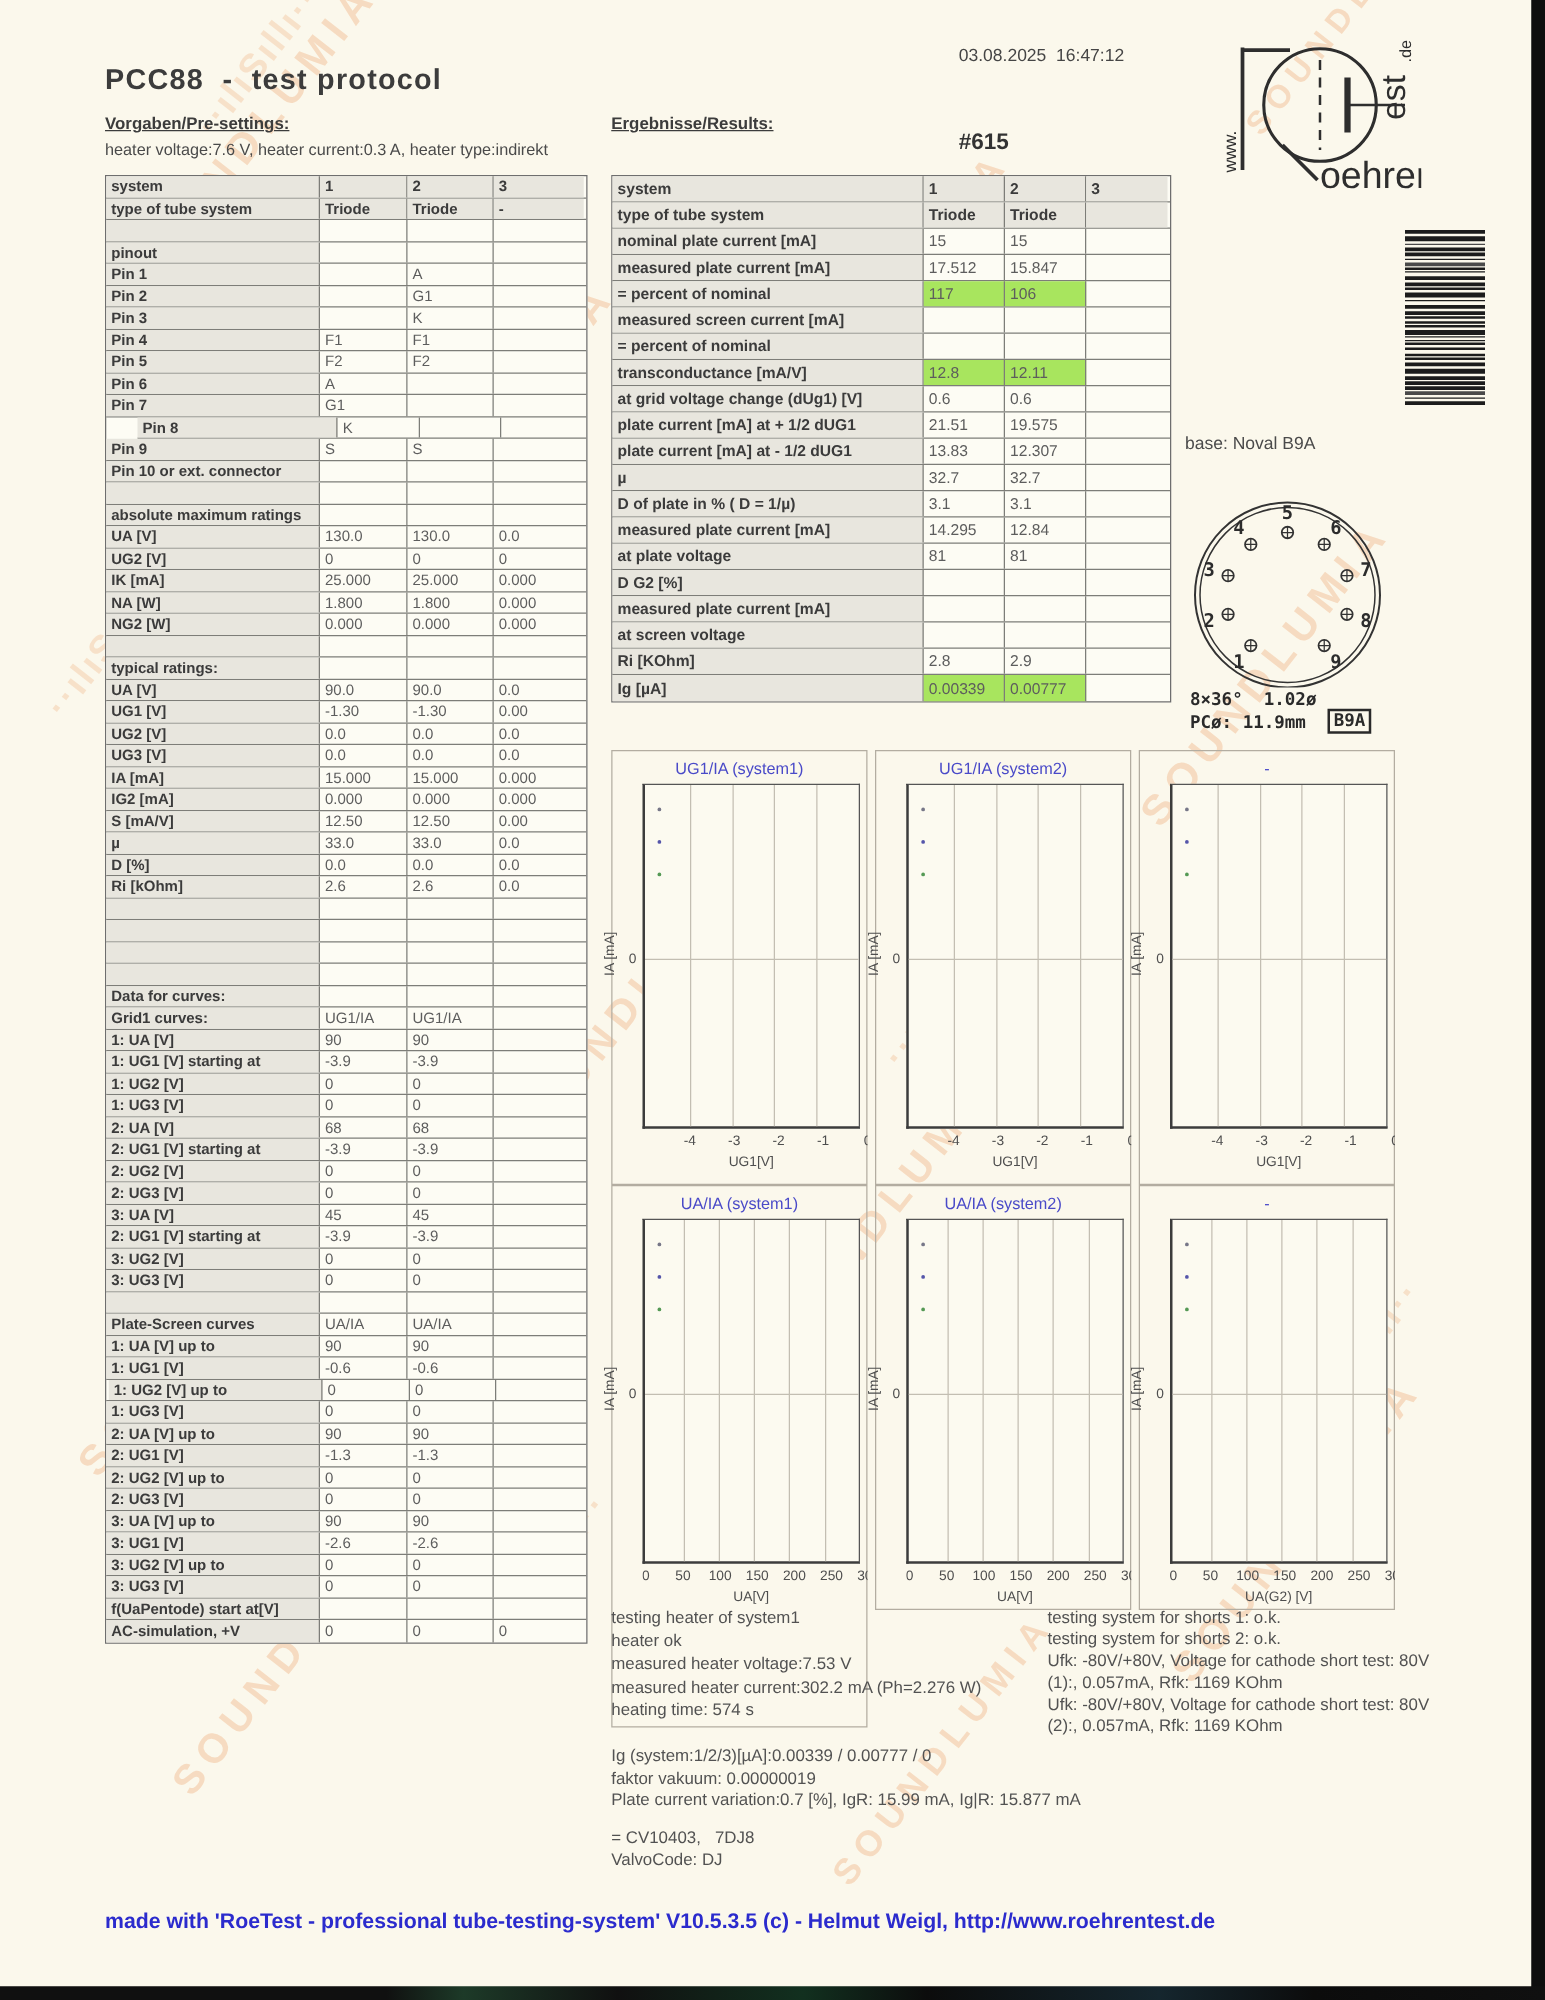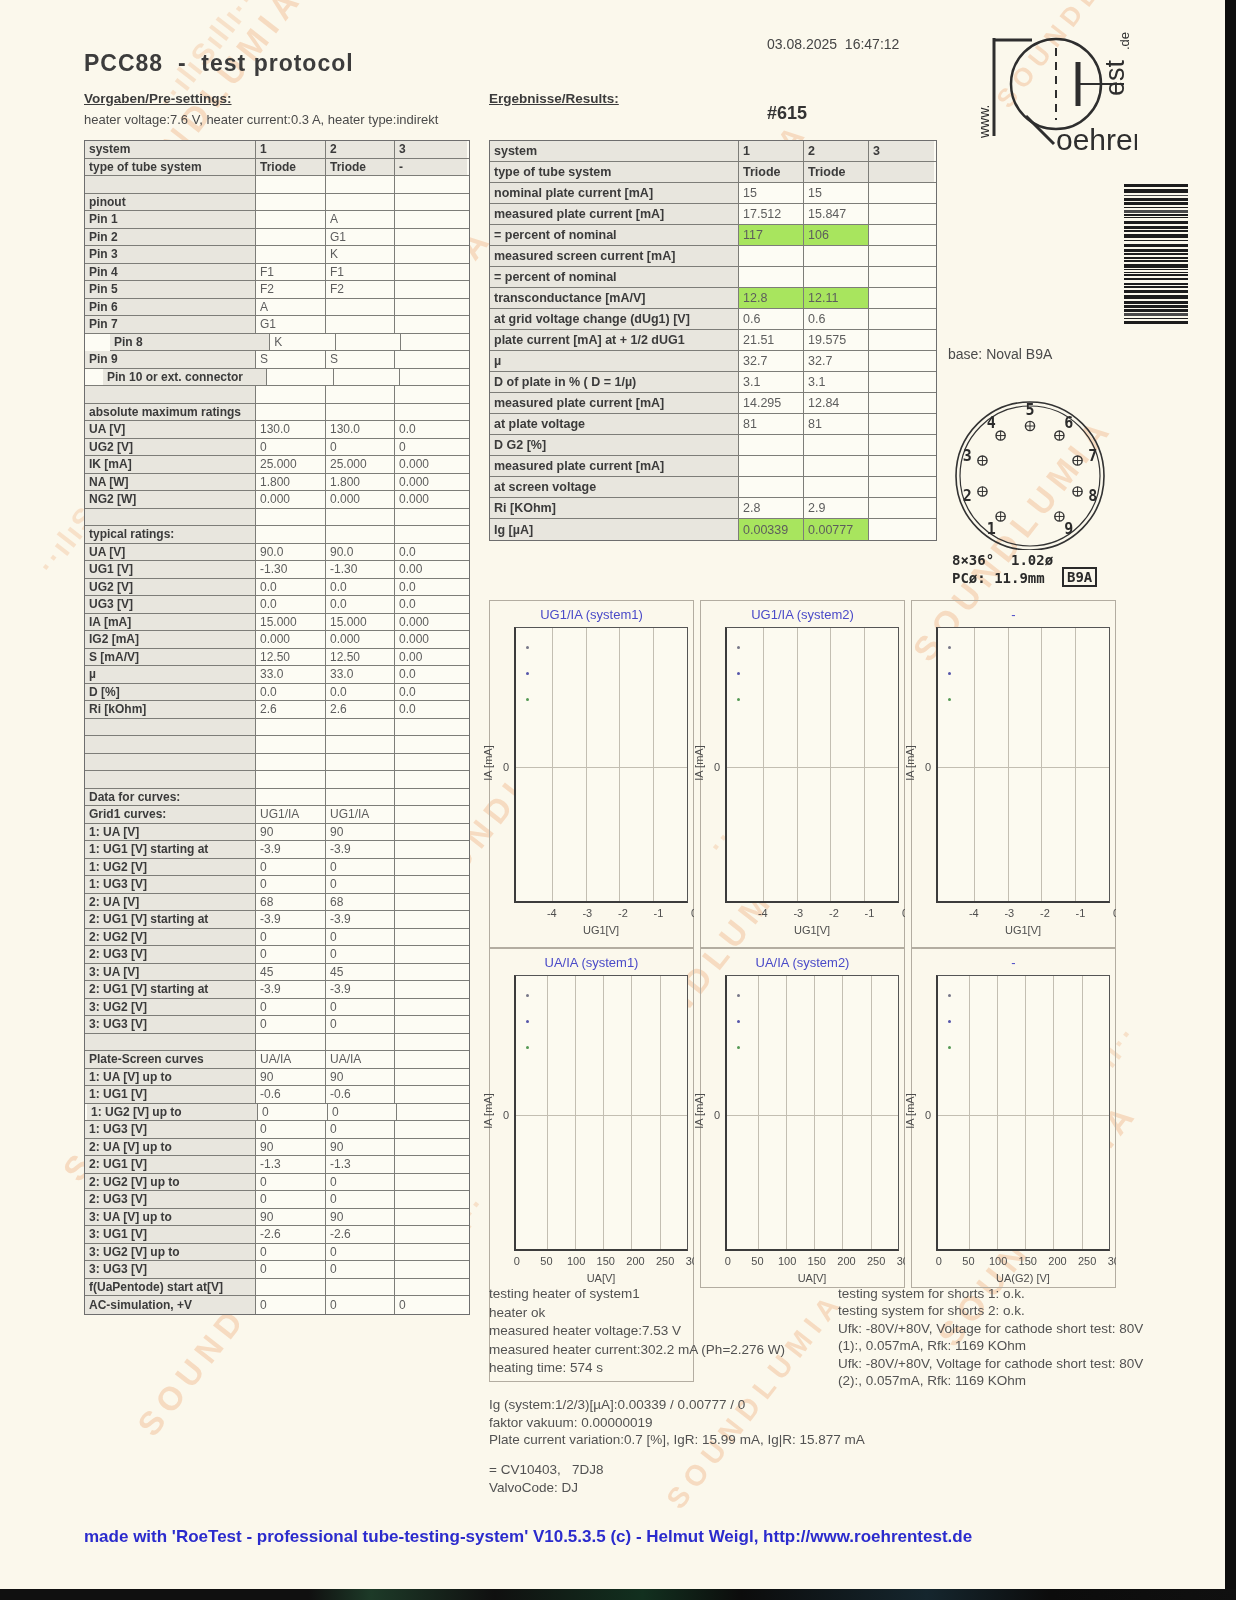--- a/index.html
+++ b/index.html
@@ -250,21 +250,21 @@
         <div class="tc val" style="width: 69px;"></div>
         <div class="tc val" style="width: 72px;"></div>
       </div>
       <div class="trow" style="height: 17.5px;">
         <div class="tc lbl" style="width: 171px;">Pin 9</div>
         <div class="tc val" style="width: 70px;">S</div>
         <div class="tc val" style="width: 69px;">S</div>
         <div class="tc val" style="width: 72px;"></div>
       </div>
       <div class="trow" style="height: 17.5px;">
-        <div class="tc lbl" style="width: 171px; margin-left: 18px;">Pin 10 or ext. connector</div>
+        <div class="tc lbl" style="width: 171px;">Pin 10 or ext. connector</div>
         <div class="tc val" style="width: 70px;"></div>
         <div class="tc val" style="width: 69px;"></div>
         <div class="tc val" style="width: 72px;"></div>
       </div>
       <div class="trow" style="height: 17.5px;">
         <div class="tc lbl" style="width: 171px;"></div>
         <div class="tc val" style="width: 70px;"></div>
         <div class="tc val" style="width: 69px;"></div>
         <div class="tc val" style="width: 72px;"></div>
       </div>
@@ -634,20 +634,26 @@
       <div class="trow" style="height: 21px;">
         <div class="tc lbl" style="width: 249px;">at grid voltage change (dUg1) [V]</div>
         <div class="tc val" style="width: 65px;">0.6</div>
         <div class="tc val" style="width: 65px;">0.6</div>
         <div class="tc val" style="width: 65px;"></div>
       </div>
       <div class="trow" style="height: 21px;">
         <div class="tc lbl" style="width: 249px;">plate current [mA] at + 1/2 dUG1</div>
         <div class="tc val" style="width: 65px;">21.51</div>
         <div class="tc val" style="width: 65px;">19.575</div>
+        <div class="tc val" style="width: 65px;"></div>
+      </div>
+      <div class="trow" style="height: 21px;">
+        <div class="tc lbl" style="width: 249px;">plate current [mA] at - 1/2 dUG1</div>
+        <div class="tc val" style="width: 65px;">13.83</div>
+        <div class="tc val" style="width: 65px;">12.307</div>
         <div class="tc val" style="width: 65px;"></div>
       </div>
       <div class="trow" style="height: 21px;">
         <div class="tc lbl" style="width: 249px;">µ</div>
         <div class="tc val" style="width: 65px;">32.7</div>
         <div class="tc val" style="width: 65px;">32.7</div>
         <div class="tc val" style="width: 65px;"></div>
       </div>
       <div class="trow" style="height: 21px;">
         <div class="tc lbl" style="width: 249px;">D of plate in % ( D = 1/µ)</div>

